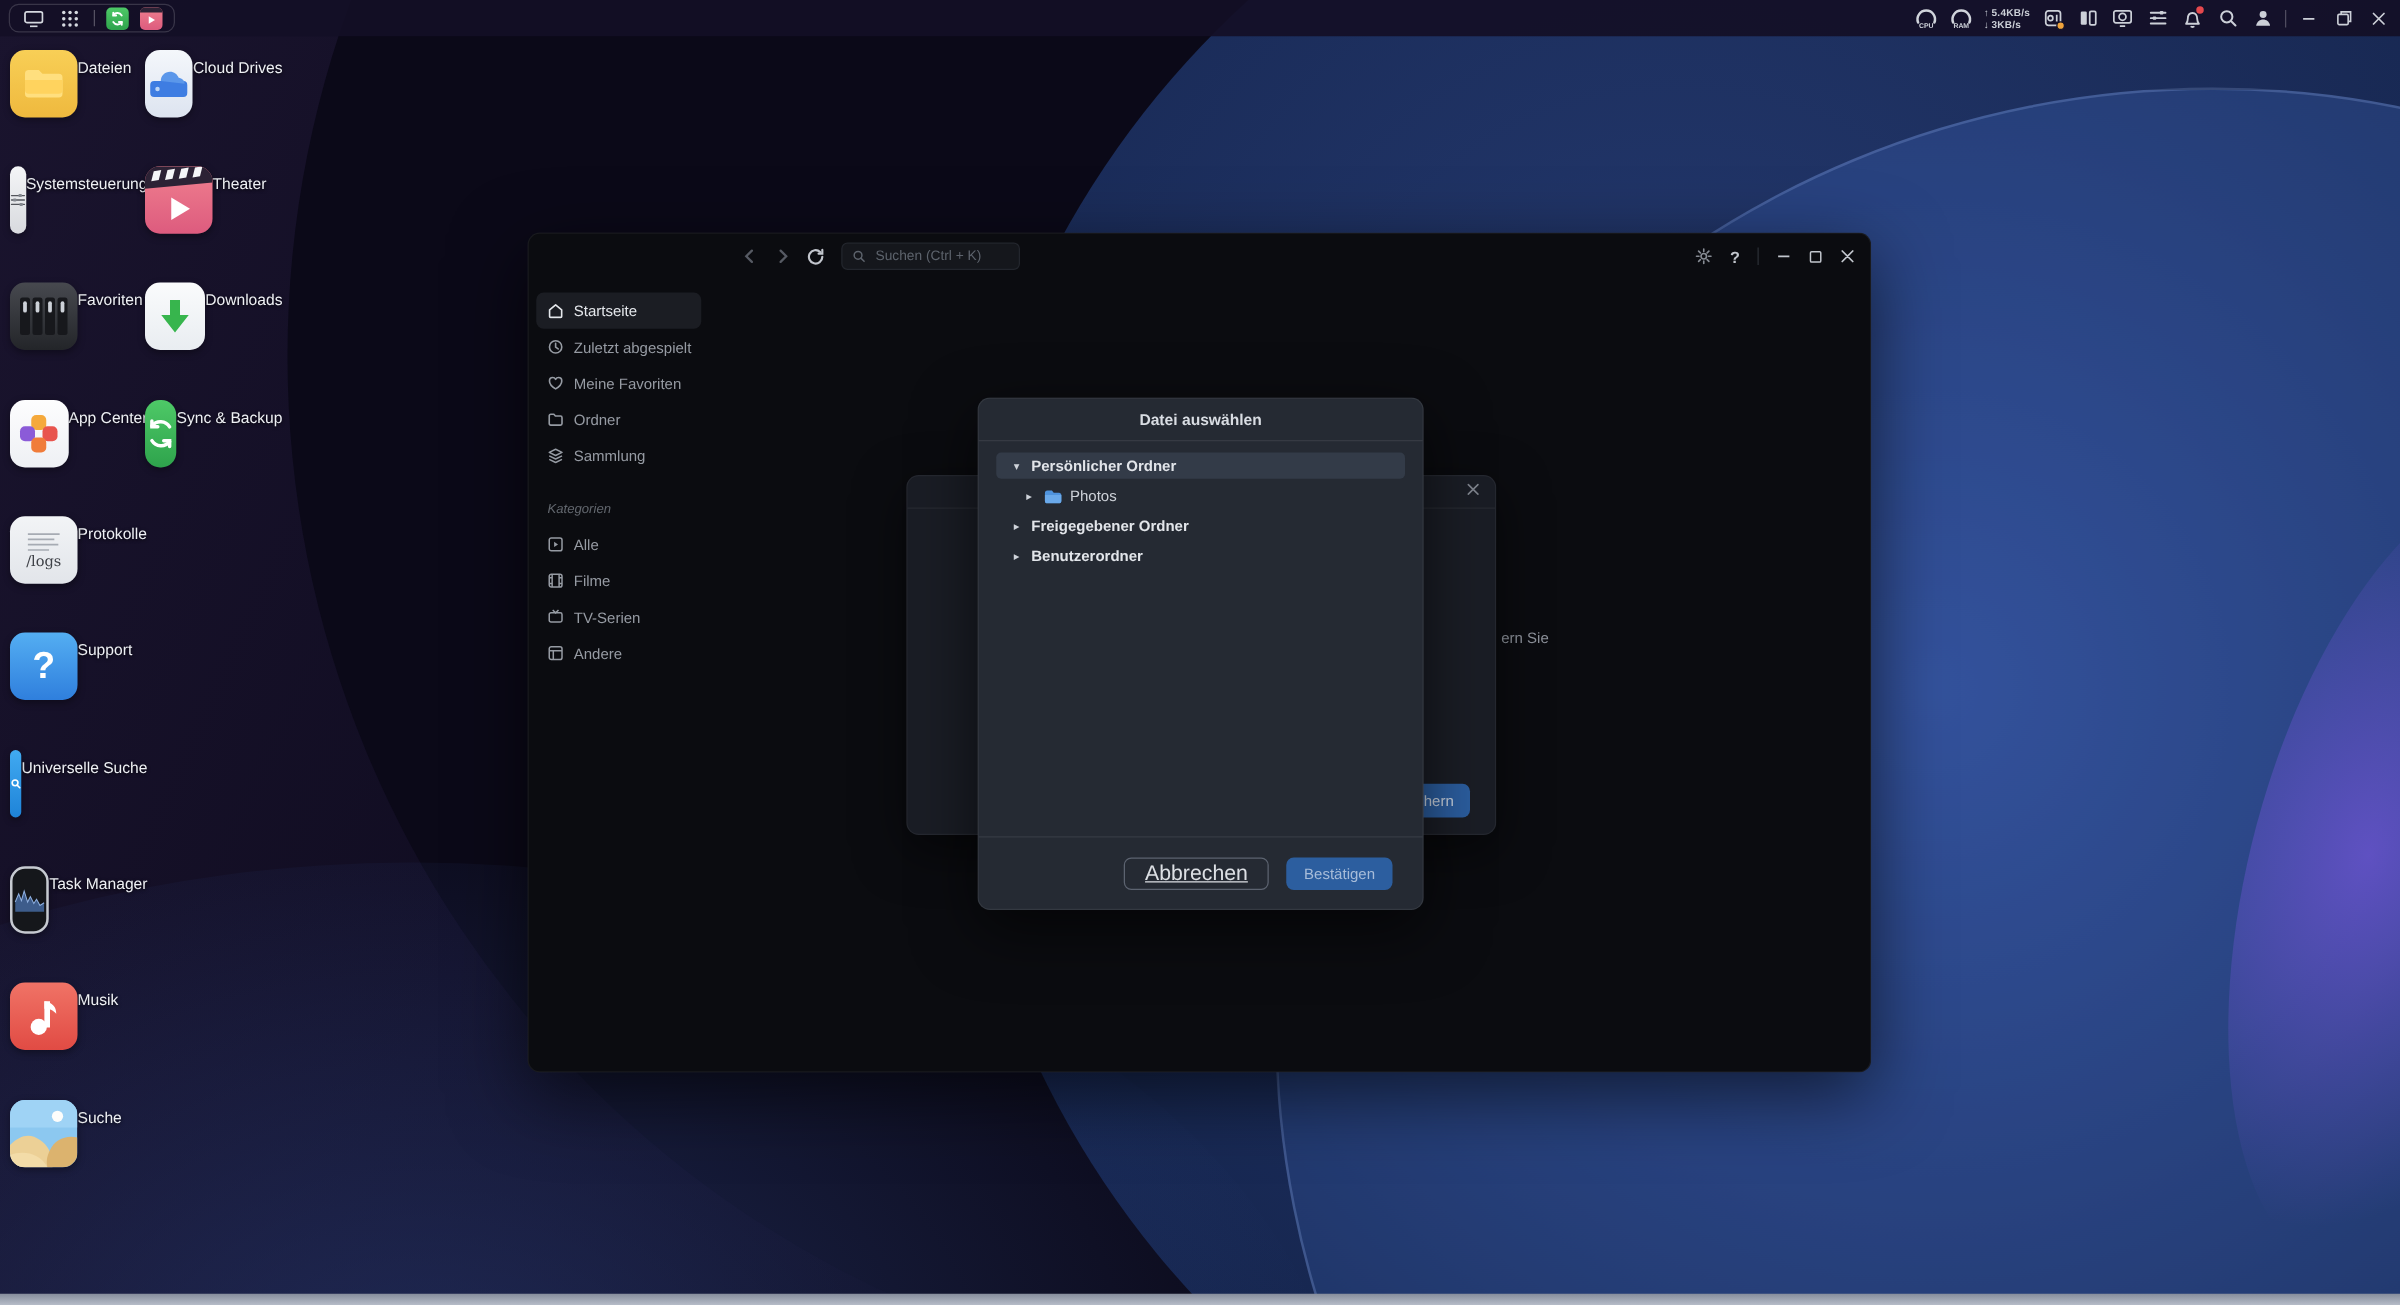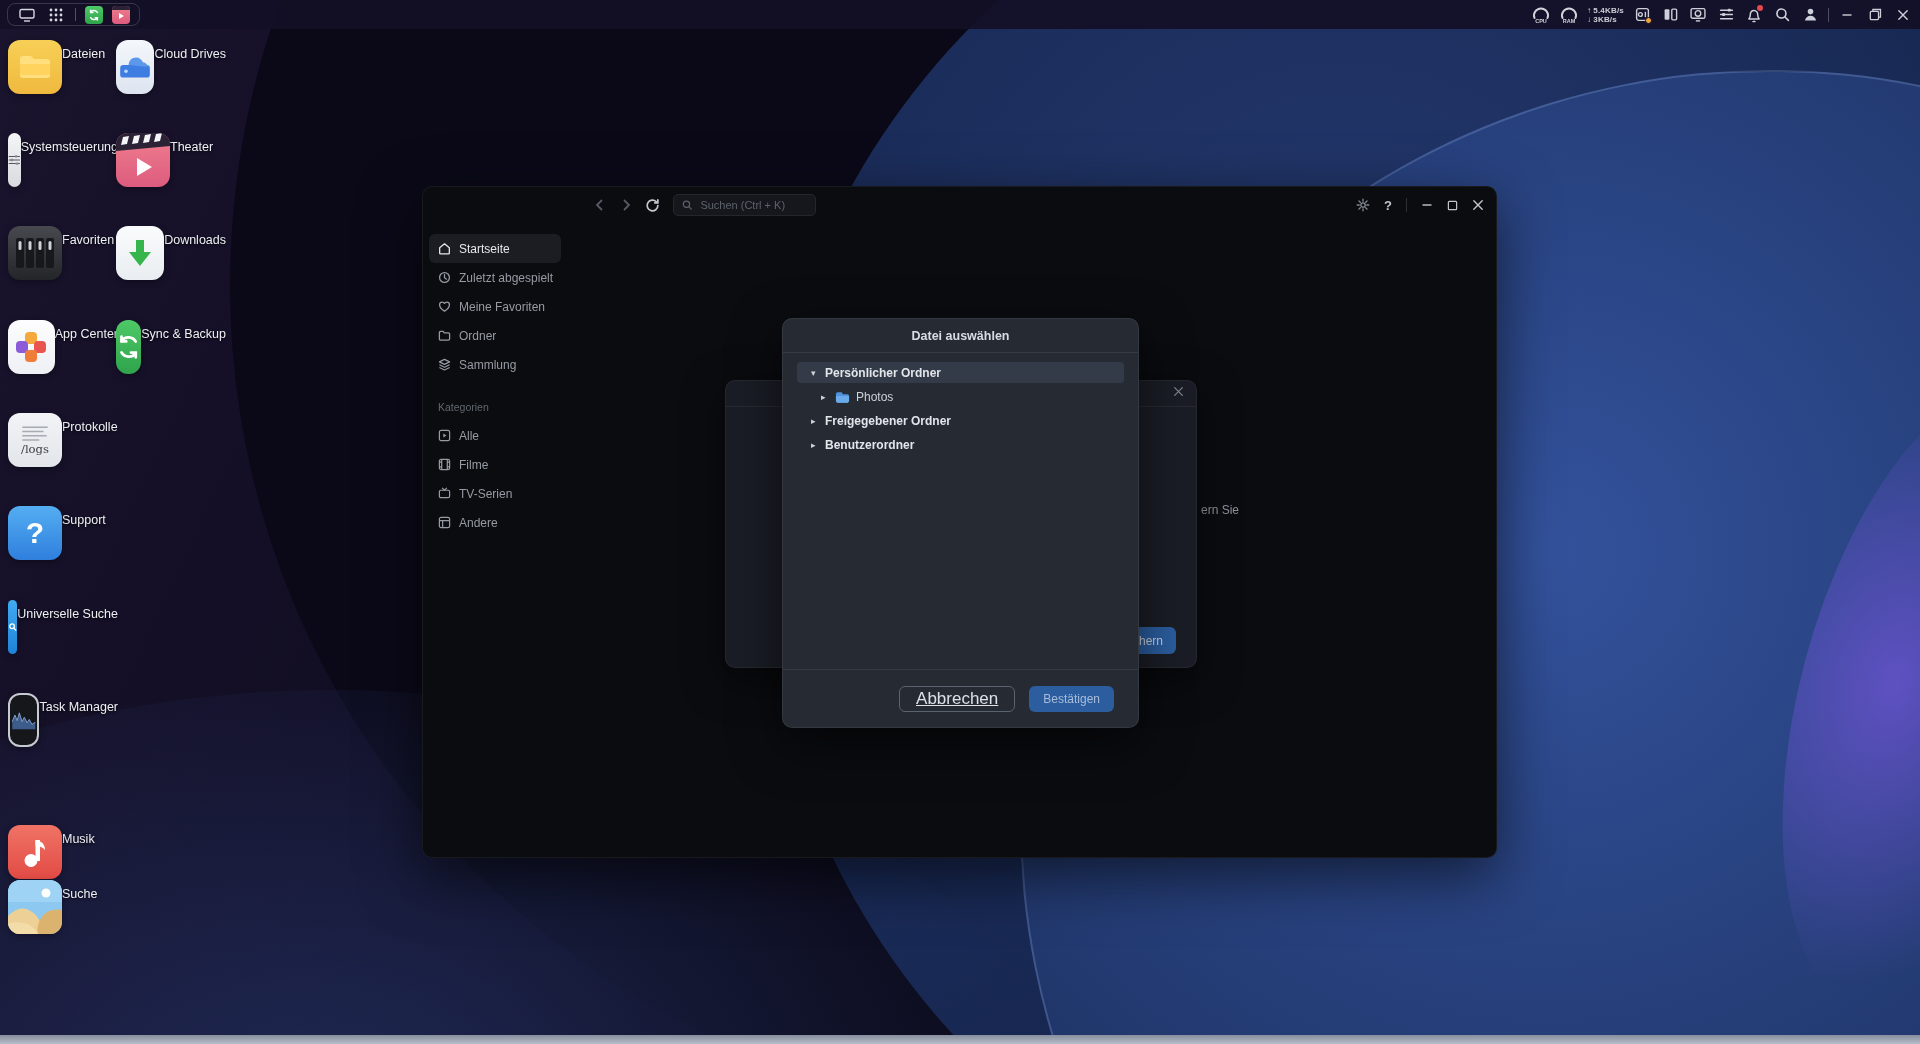--- a/index.html
+++ b/index.html
@@ -87,21 +87,21 @@
   .wctrl{position:absolute;right:12px;top:0;height:36px;display:flex;align-items:center;gap:14px;}
   .help{color:#c2c6cd;font-size:13px;font-weight:bold;}
   .help::before{content:"?";}
   .hsep{width:1px;height:14px;background:#2b2e35;}
 
   .sidebar{position:absolute;left:6px;top:47px;width:132px;}
   .sitem{height:29px;display:flex;align-items:center;gap:8px;padding-left:9px;border-radius:6px;
     font-size:12px;color:#969ba3;cursor:default;}
   .sitem.sel{background:#1b1d23;color:#e4e7eb;}
   .ssec{height:29px;display:flex;align-items:center;padding-left:9px;font-size:10.5px;color:#62676e;
-    margin-top:13px;}
+    margin-top:13px;font-style:italic;}
 
   .hintfrag{position:absolute;left:778px;top:316px;font-size:12px;color:#8d929b;}
 
   
   #bdlg{position:absolute;left:725px;top:380px;width:472px;height:288px;z-index:20;
     background:#1a1d25;border:1px solid rgba(255,255,255,.05);border-radius:10px;
     box-shadow:0 12px 40px rgba(0,0,0,.5);}
   #bdlg .bh{height:26px;border-bottom:1px solid rgba(255,255,255,.06);position:relative;}
   #bdlg .bx{position:absolute;right:12px;top:5px;color:#7e838c;cursor:default;}
   .savebtn{position:absolute;right:20px;bottom:13px;width:92px;height:27px;border-radius:6px;
@@ -402,21 +402,21 @@
 </div>
 <div class="cell" style="left:8px;top:693px">
   <div class="di bg-task">
     <svg width="50" height="50" viewBox="0 0 50 50">
       <path d="M4 42V28l5-12 4 10 4-14 5 16 4-8 5 10 4-6 5 9 6-4v13z" fill="#44699f" opacity=".85"></path>
       <path d="M4 28l5-12 4 10 4-14 5 16 4-8 5 10 4-6 5 9 6-4" fill="none" stroke="#8fb0e0" stroke-width="1.5"></path>
       </svg>
   </div>
   <div class="lbl">Task Manager</div>
 </div>
-<div class="cell" style="left:8px;top:825px">
+<div class="cell" style="left:8px;top:786px">
   <div class="di bg-musik">
     <svg width="30" height="32" viewBox="0 0 30 32">
         <circle cx="11" cy="24.5" r="6.5" fill="#fff"></circle>
         <rect x="15.5" y="4" width="4.5" height="21" fill="#fff"></rect>
         <path d="M15.5 4c6.5 1 9.5 4.5 9.5 10-2.5-3-5.5-4-9.5-4z" fill="#fff"></path>
       </svg>
   </div>
   <div class="lbl">Musik</div>
 </div>
 <div class="cell" style="left:8px;top:880px">

